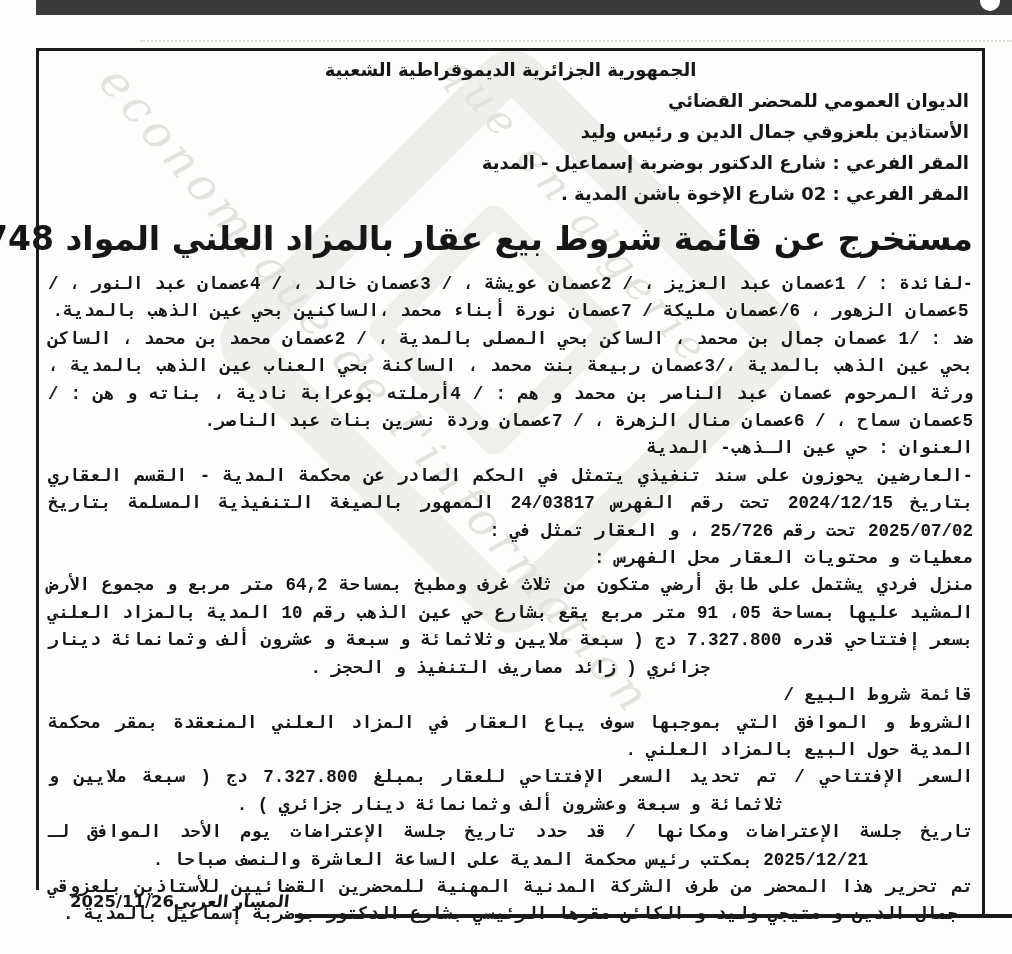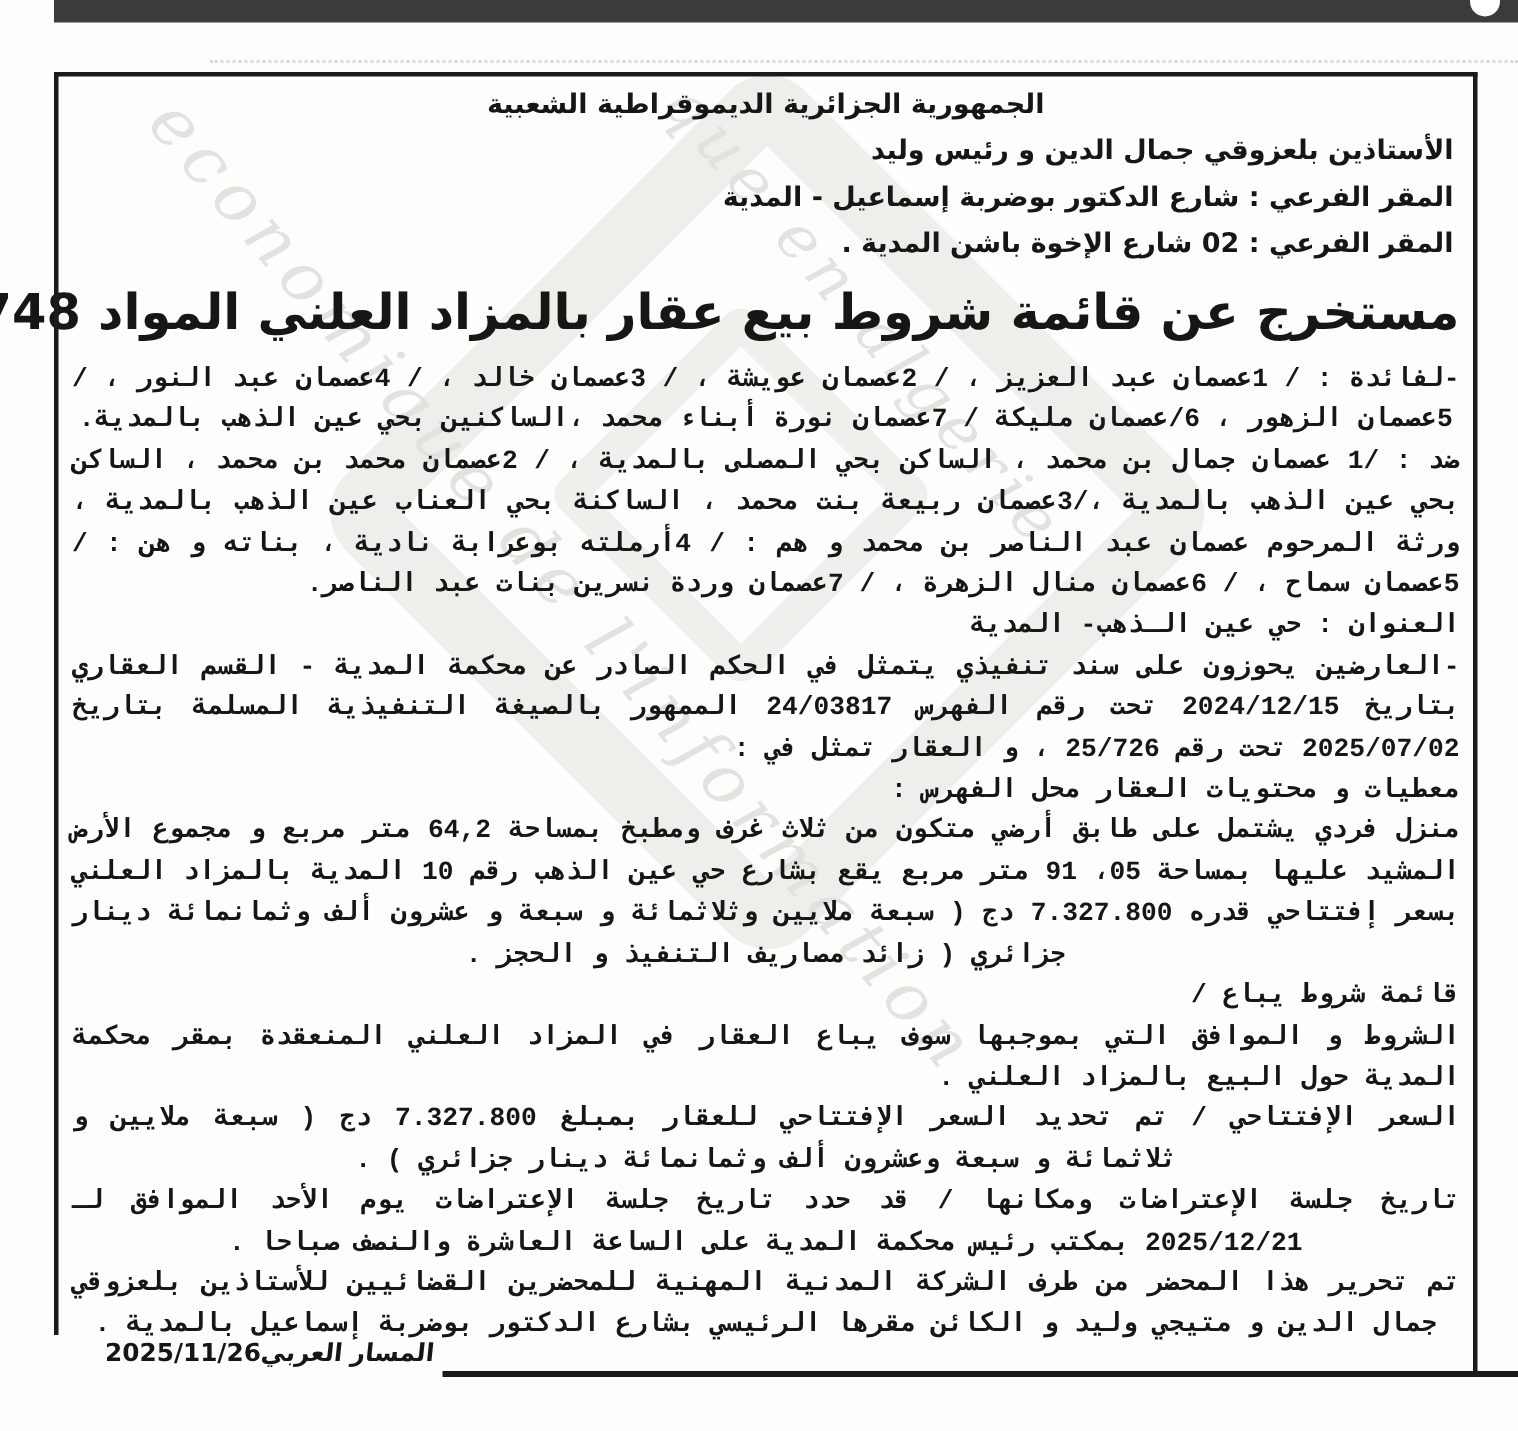--- a/index.html
+++ b/index.html
@@ -60,37 +60,38 @@
 
   <div class="b b-top"></div>
   <div class="b b-left"></div>
   <div class="b b-right"></div>
   <div class="b b-bottom"></div>
 
   <div class="doc">
 
     <div>
       <p class="hline center">الجمهورية الجزائرية الديموقراطية الشعبية</p>
+      <p class="hline">الديوان العمومي للمحضر القضائي</p>
       <p class="hline">الأستاذين بلعزوقي جمال الدين و رئيس وليد</p>
       <p class="hline">المقر الفرعي : شارع الدكتور بوضربة إسماعيل - المدية</p>
       <p class="hline">المقر الفرعي : 02 شارع الإخوة باشن المدية .</p>
     </div>
 
     <div class="title">
       <p class="title-l1">مستخرج عن قائمة شروط بيع عقار بالمزاد العلني المواد 748 ،</p>
     </div>
 
     <div class="bodytxt">
       <p class="lc">-لفائدة : / 1عصمان عبد العزيز ، / 2عصمان عويشة ، / 3عصمان خالد ، / 4عصمان عبد النور ، / 5عصمان الزهور ، 6/عصمان مليكة / 7عصمان نورة أبناء محمد ،الساكنين بحي عين الذهب بالمدية.</p>
       <p>ضد : /1 عصمان جمال بن محمد ، الساكن بحي المصلى بالمدية ، / 2عصمان محمد بن محمد ، الساكن بحي عين الذهب بالمدية ،/3عصمان ربيعة بنت محمد ، الساكنة بحي العناب عين الذهب بالمدية ، ورثة المرحوم عصمان عبد الناصر بن محمد و هم : / 4أرملته بوعرابة نادية ، بناته و هن : / 5عصمان سماح ، / 6عصمان منال الزهرة ، / 7عصمان وردة نسرين بنات عبد الناصر.</p>
       <p class="r">العنوان : حي عين الـذهب- المدية</p>
       <p>-العارضين يحوزون على سند تنفيذي يتمثل في الحكم الصادر عن محكمة المدية - القسم العقاري بتاريخ 2024/12/15 تحت رقم الفهرس 24/03817 الممهور بالصيغة التنفيذية المسلمة بتاريخ 2025/07/02 تحت رقم 25/726 ، و العقار تمثل في :</p>
       <p class="r">معطيات و محتويات العقار محل الفهرس :</p>
       <p class="lc">منزل فردي يشتمل على طابق أرضي متكون من ثلاث غرف ومطبخ بمساحة 64,2 متر مربع و مجموع الأرض المشيد عليها بمساحة 05، 91 متر مربع يقع بشارع حي عين الذهب رقم 10 المدية بالمزاد العلني بسعر إفتتاحي قدره 7.327.800 دج ( سبعة ملايين وثلاثمائة و سبعة و عشرون ألف وثمانمائة دينار جزائري ( زائد مصاريف التنفيذ و الحجز .</p>
-      <p class="r">قائمة شروط يباع /</p>
+      <p class="r">قائمة شروط البيع /</p>
       <p>الشروط و الموافق التي بموجبها سوف يباع العقار في المزاد العلني المنعقدة بمقر محكمة المدية حول البيع بالمزاد العلني .</p>
       <p class="lc">السعر الإفتتاحي / تم تحديد السعر الإفتتاحي للعقار بمبلغ 7.327.800 دج ( سبعة ملايين و ثلاثمائة و سبعة وعشرون ألف وثمانمائة دينار جزائري ) .</p>
       <p class="lc">تاريخ جلسة الإعتراضات ومكانها / قد حدد تاريخ جلسة الإعتراضات يوم الأحد الموافق لـ 2025/12/21 بمكتب رئيس محكمة المدية على الساعة العاشرة والنصف صباحا .</p>
       <p class="lc">تم تحرير هذا المحضر من طرف الشركة المدنية المهنية للمحضرين القضائيين للأستاذين بلعزوقي جمال الدين و متيجي وليد و الكائن مقرها الرئيسي بشارع الدكتور بوضربة إسماعيل بالمدية .</p>
     </div>
 
   </div>
 
   <div class="footer">
     <span class="src">المسار العربي</span>

